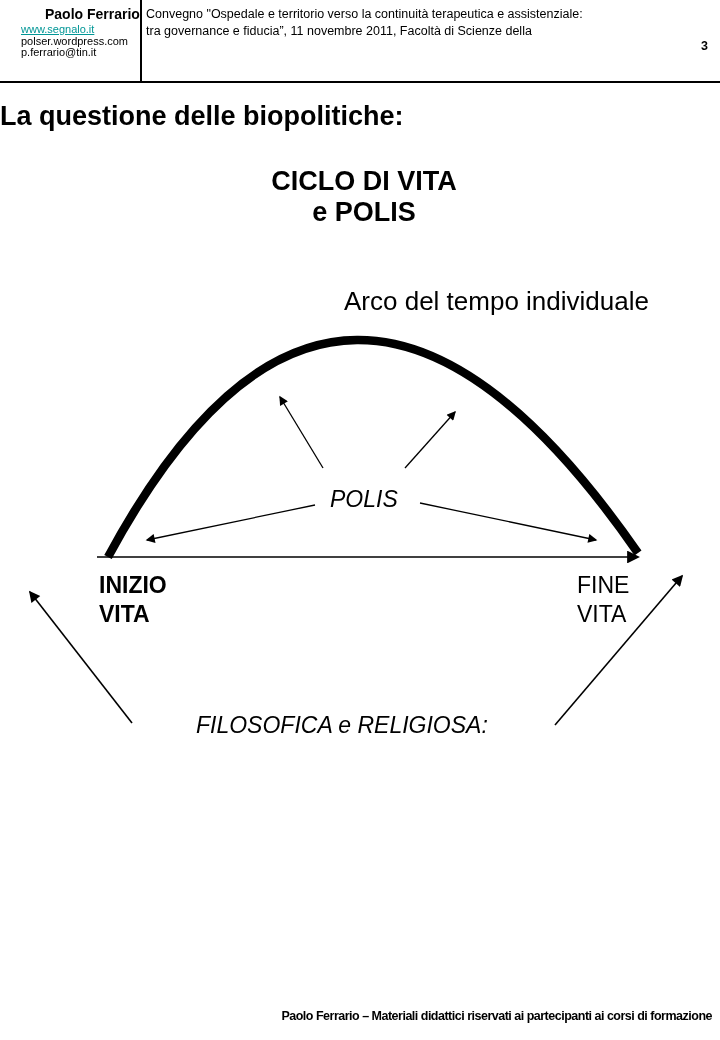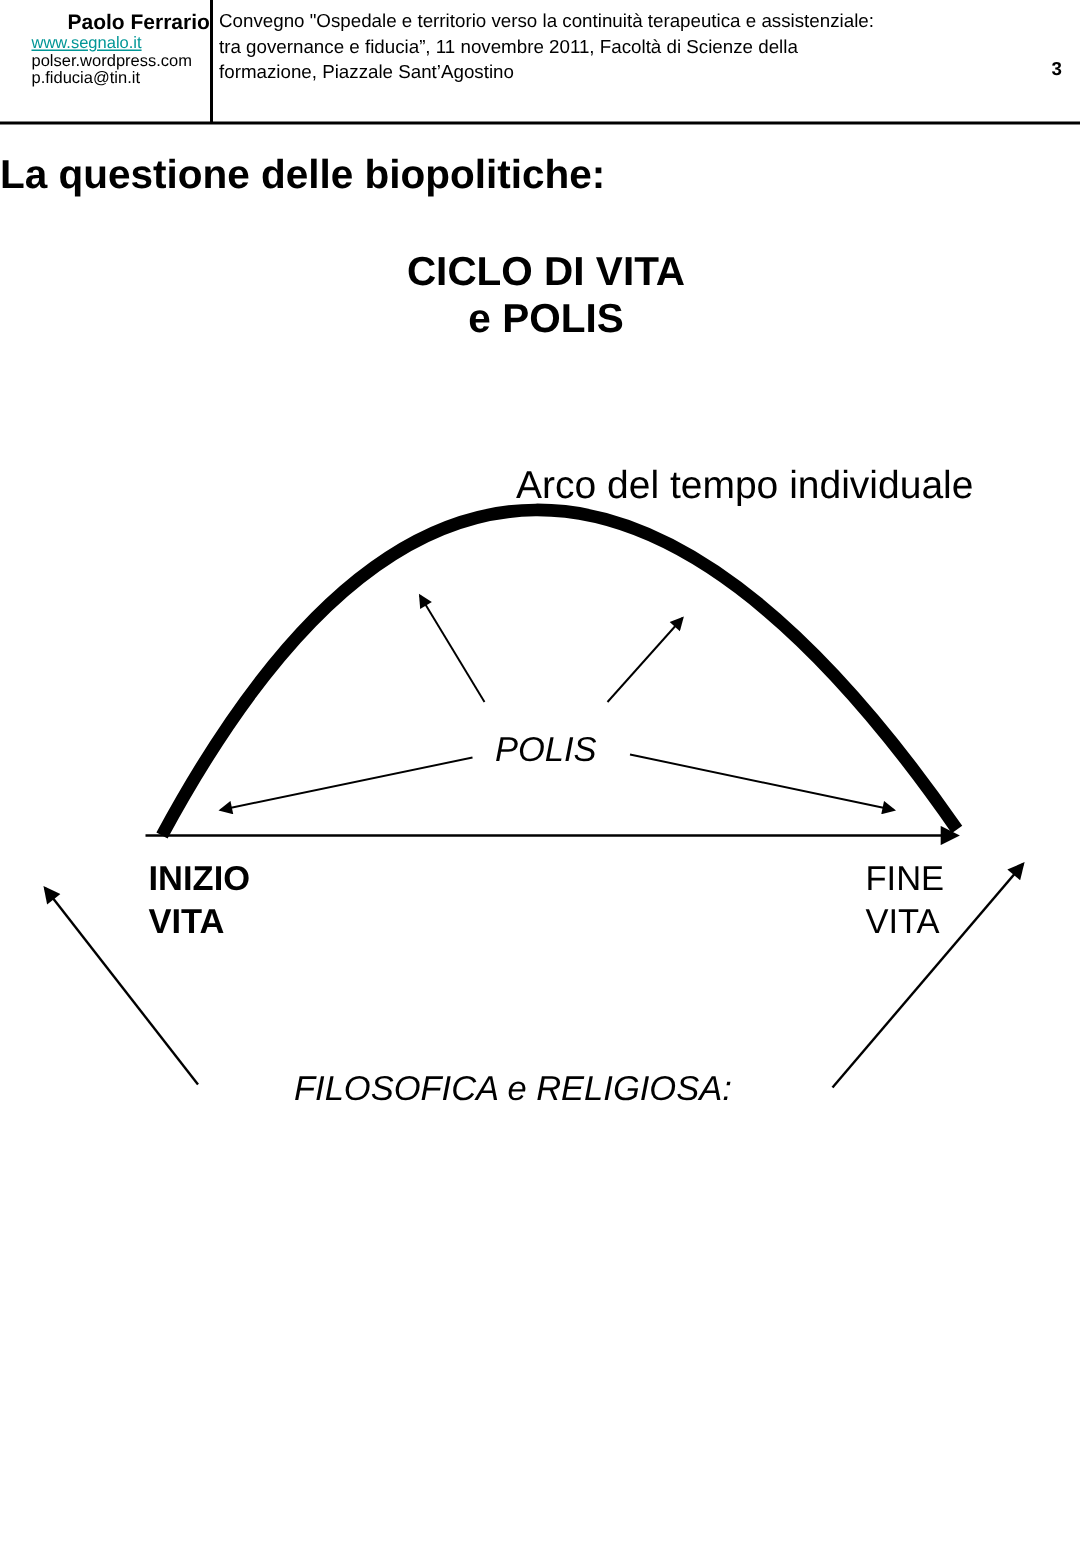--- a/index.html
+++ b/index.html
@@ -23,47 +23,46 @@
   .vline         { left: 140px; top: 0; width: 1.6px; height: 82px; background: #000; }
   .hline         { left: 0; top: 81px; width: 720px; height: 1.6px; background: #000; }
   .conf          { left: 146px; top: 6px; font-size: 12.5px; line-height: 17px; width: 545px; }
   .page-number   { right: 12px; top: 39px; font-size: 12.5px; font-weight: bold; }
 
   
   .title    { left: 0; top: 101px; width: 662px; 
               font-size: 27px; font-weight: bold; }
   .subtitle { left: 6px; top: 166px; width: 716px; text-align: center;
               font-size: 27px; font-weight: bold; line-height: 31px; }
-  .arc-label  { left: 344px; top: 308px; font-size: 26px; text-align: right; }
+  .arc-label  { left: 344px; top: 286px; font-size: 26px; text-align: right; }
   .polis      { left: 330px; top: 486px; font-size: 23px; font-style: italic; }
   .inizio     { left: 99px;  top: 571px; font-size: 23px; font-weight: bold; line-height: 29px; }
   .fine       { left: 577px; top: 571px; font-size: 23px; font-weight: normal; line-height: 29px; }
   .campo      { left: 196px; top: 710px; font-size: 23px; font-style: italic; line-height: 30px; }
 
   .footer { right: 8px; top: 1009px; font-size: 12.5px; font-weight: bold; letter-spacing: -0.5px; }
 
   svg.diagram { position: absolute; left: 0; top: 0; pointer-events: none; }
 </style>
 </head>
 <body>
 
 <div id="page">
 
   <div class="abs author-name">Paolo Ferrario</div>
   <a class="abs author-link" href="#">www.segnalo.it</a>
   <div class="abs author-blog">polser.wordpress.com</div>
-  <div class="abs author-email">p.fiducia@tin.it</div>
+  <div class="abs author-email">p.ferrario@tin.it</div>
 
   <div class="abs vline"></div>
   <div class="abs hline"></div>
 
   <div class="abs conf">
     <div>Convegno "Ospedale e territorio verso la continuità terapeutica e assistenziale:</div>
     <div>tra governance e fiducia”, 11 novembre 2011, Facoltà di Scienze della</div>
-    <div>formazione, Piazzale Sant’Agostino</div>
   </div>
 
   <div class="abs page-number">3</div>
 
   <div class="abs title">La questione delle biopolitiche:</div>
 
   <div class="abs subtitle">
     <div>CICLO DI VITA</div>
     <div>e POLIS</div>
   </div>
@@ -102,14 +101,15 @@
 
   <div class="abs fine">
     <div>FINE</div>
     <div>VITA</div>
   </div>
 
   <div class="abs campo">
     <div>FILOSOFICA e RELIGIOSA:</div>
   </div>
 
+  <div class="abs footer">Paolo Ferrario – Materiali didattici riservati ai partecipanti ai corsi di formazione</div>
 
 </div>
 
 </body></html>

